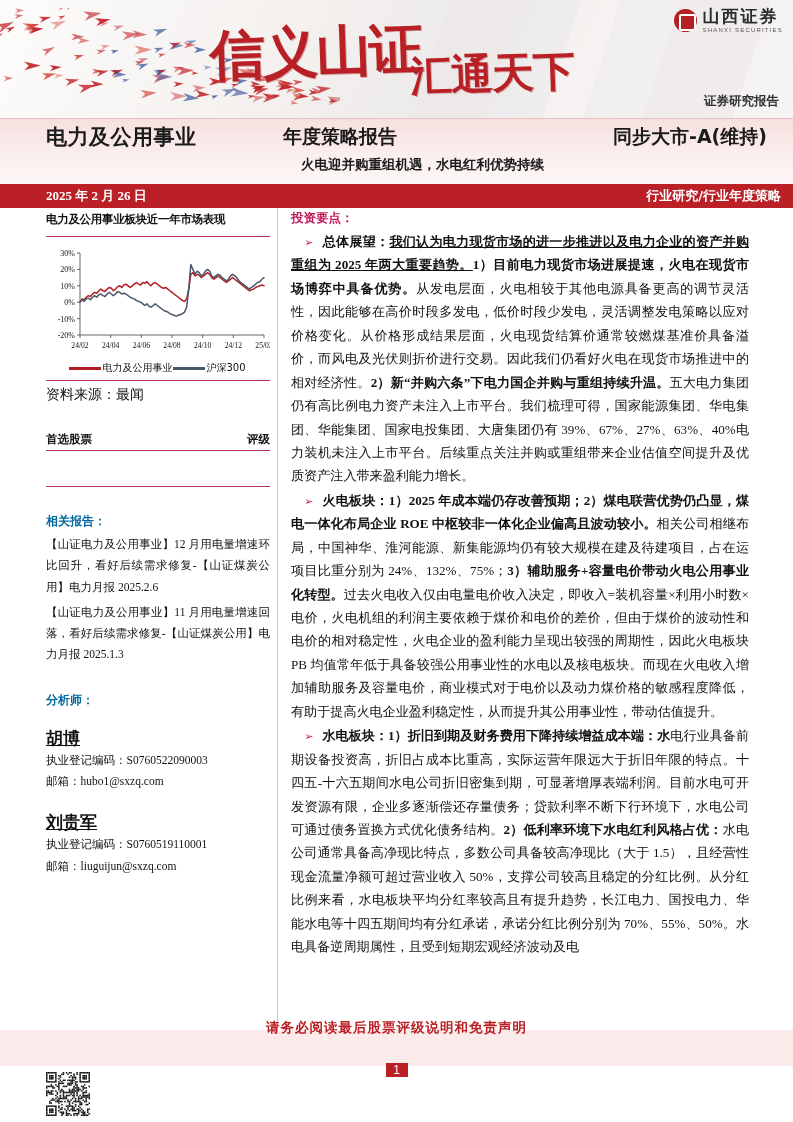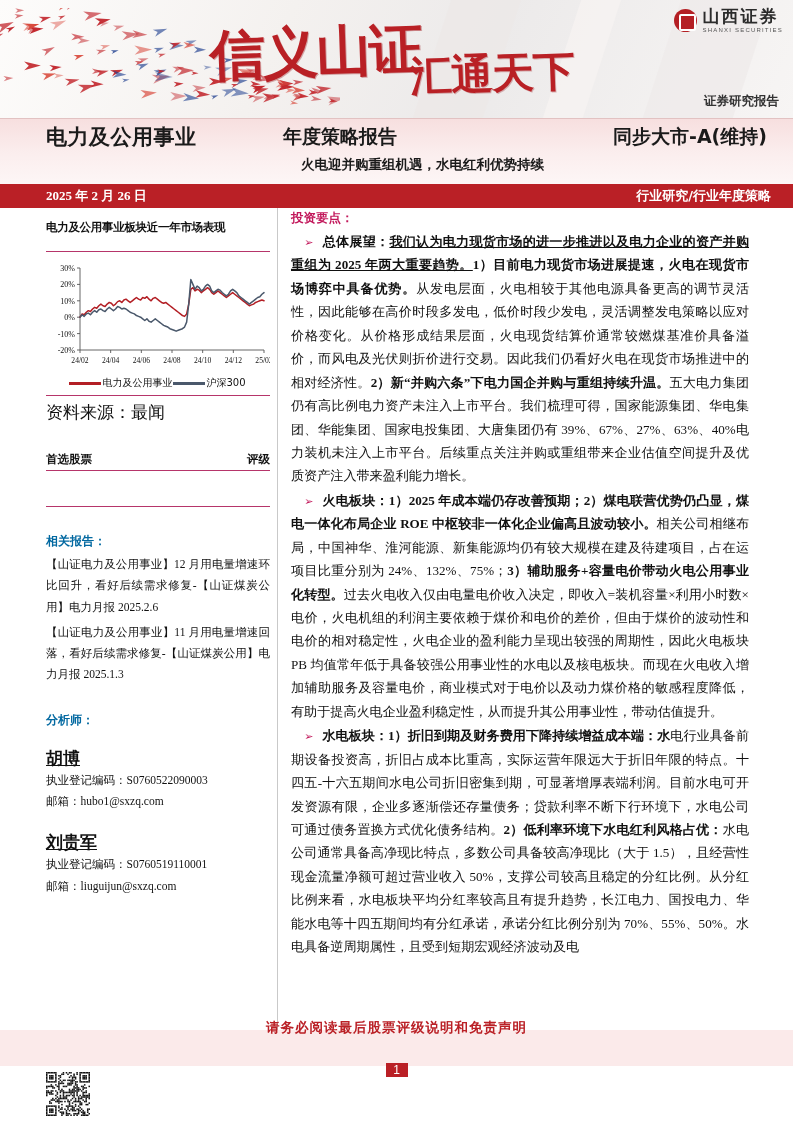--- a/index.html
+++ b/index.html
@@ -102,50 +102,49 @@
   #date-bar {
     position:relative; width:793px; height:24px;
     background:#ba2026; color:#fff;
   }
   #date-bar .left {
     position:absolute; left:46px; top:3px;
     font-size:13px; font-weight:700;
     font-family:"Liberation Serif",serif;
   }
   #date-bar .right {
-    position:absolute; right:22px; top:3px;
+    position:absolute; right:12px; top:3px;
     font-size:13px; font-weight:700;
     font-family:"DejaVu Sans",sans-serif;
   }
 
   
   #body-area { position:relative; width:793px; height:850px; }
 
   
   #left-col {
     position:absolute; left:46px; top:4px; width:224px;
   }
   .chart-title {
     font-size:11.5px; font-weight:700; color:#111;
     font-family:"DejaVu Sans",sans-serif;
-    padding-bottom:16px;
+    padding-bottom:9px;
     border-bottom:1.5px solid #b6356a;
     letter-spacing:-.3px;
-    margin-top:8px;
   }
   #chart-wrap { position:relative; width:224px; height:120px; margin-top:6px; }
   #chart-legend {
     display:flex; align-items:center; justify-content:center; gap:0px;
     font-size:9.5px; font-family:"DejaVu Sans",sans-serif; margin-top:-2px;
   }
   #chart-legend .swatch { display:inline-block; width:32px; height:3px; vertical-align:middle; }
   #chart-legend .lbl { font-size:10px; margin:0 1px; }
   .hr-pink { border:0; border-top:1.2px solid #b6356a; margin:5px 0 0 0; }
   .src-line {
-    font-size:17px; font-family:"DejaVu Sans",sans-serif;
+    font-size:14px; font-family:"DejaVu Sans",sans-serif;
     color:#111; margin-top:5px;
   }
 
   .pick-table { width:224px; margin-top:28px; }
   .pick-head {
     display:flex; justify-content:space-between;
     font-size:11.5px; font-weight:700; font-family:"DejaVu Sans",sans-serif;
     padding-bottom:3px; border-bottom:1.2px solid #b6356a;
   }
   .pick-body { height:36px; border-bottom:1.2px solid #b6356a; }

